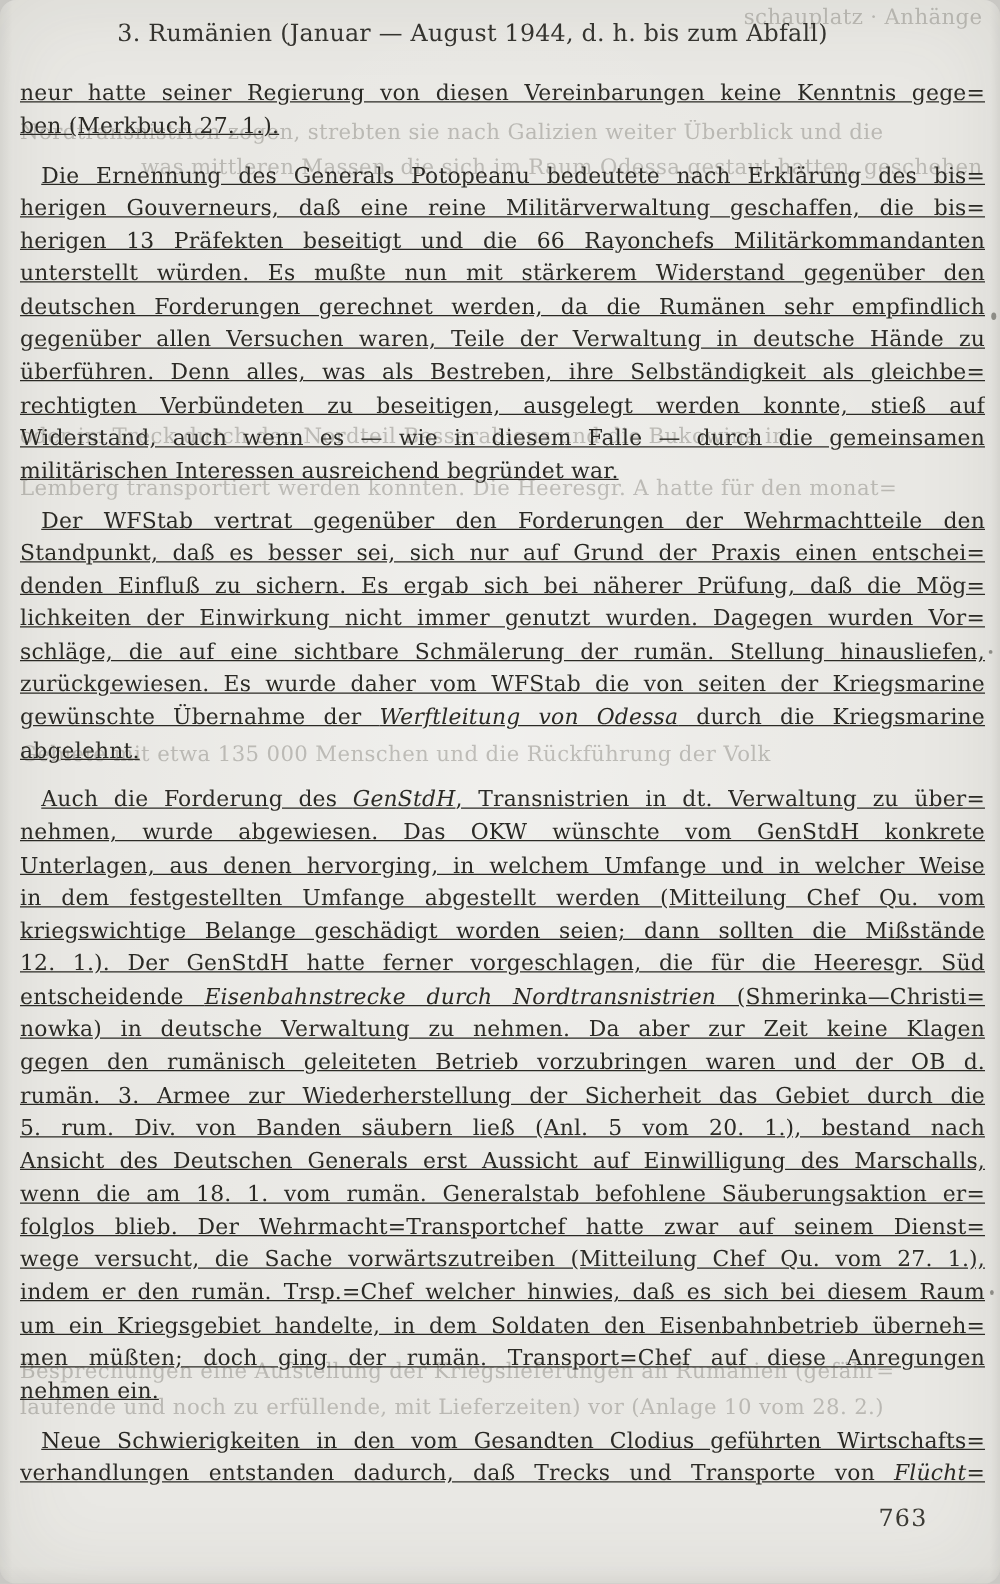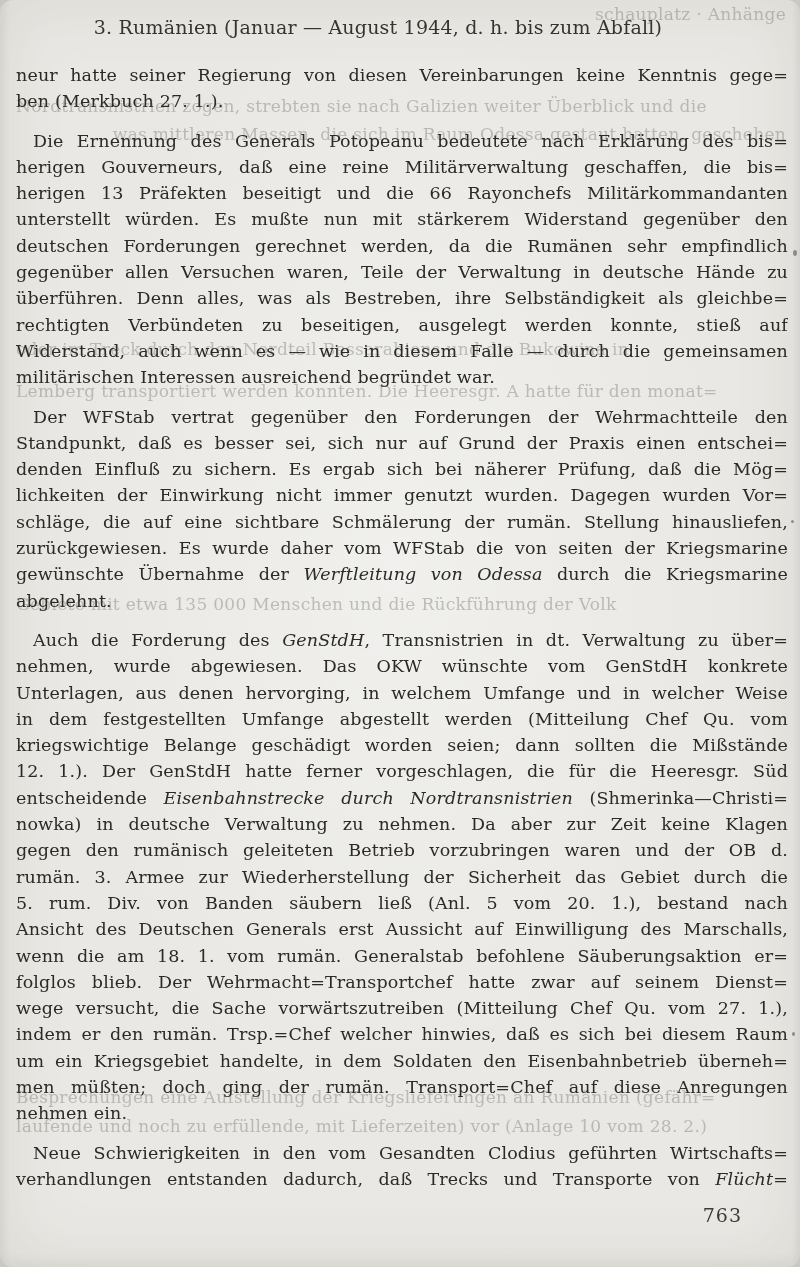--- a/index.html
+++ b/index.html
@@ -42,20 +42,21 @@
   }
   .para{margin:0 0 13px 0;}
   .line{
     font-size:17.5px;
     line-height:26.3px;
     letter-spacing:0.15px;
     text-align:justify;
     text-align-last:justify;
     white-space:nowrap;
     overflow:hidden;
+    text-decoration:underline;
   }
   .line.lastline{text-align-last:left;}
   .line.firstline{text-indent:17px;}
   .line i{font-style:italic;margin-top:14px;}
   .folio{
     position:absolute;top:1204px;right:58px;
     font-size:19px;color:#3b3a34;letter-spacing:1px;
   }
   .speck{position:absolute;background:#8d8c86;border-radius:50%;}
   .speck.s1{width:4px;height:6px;right:3px;top:250px;}

